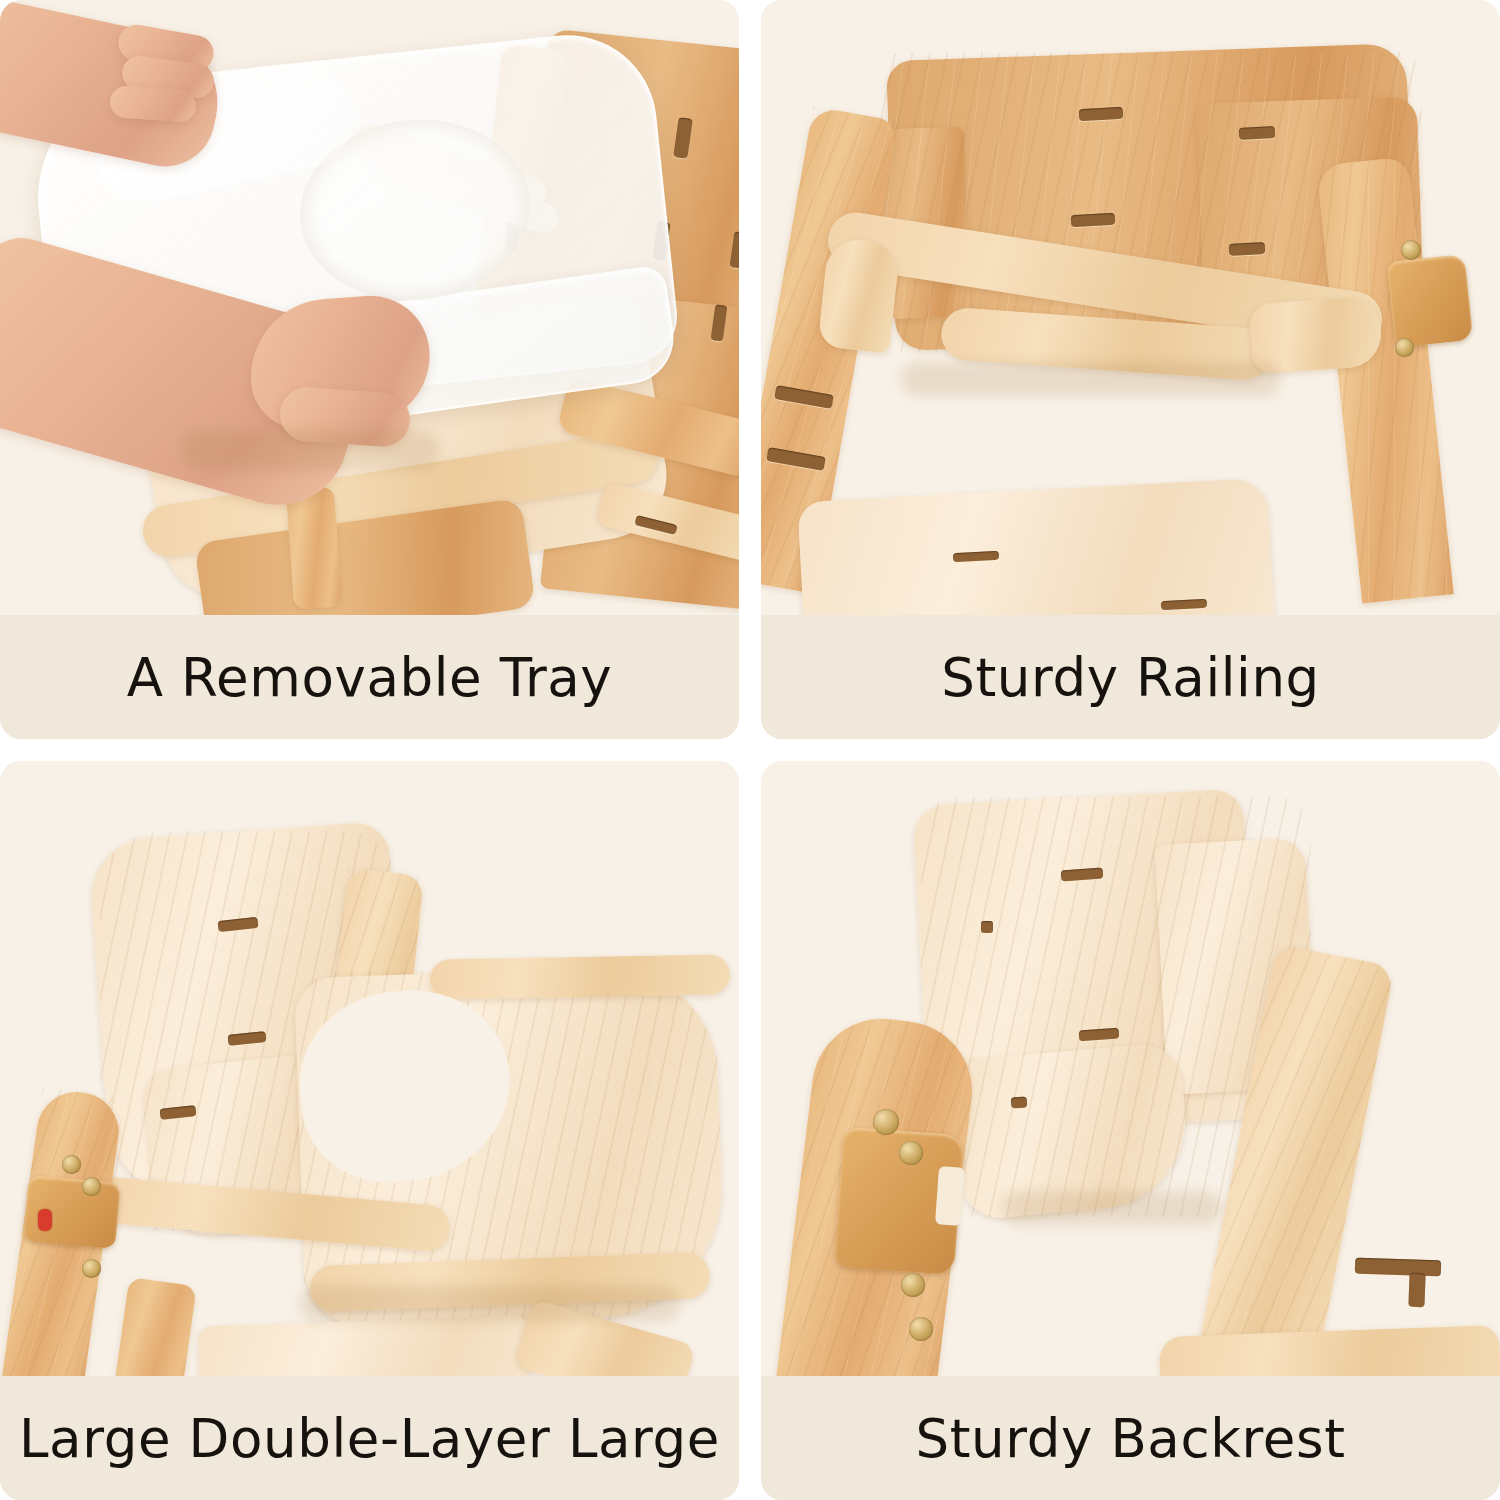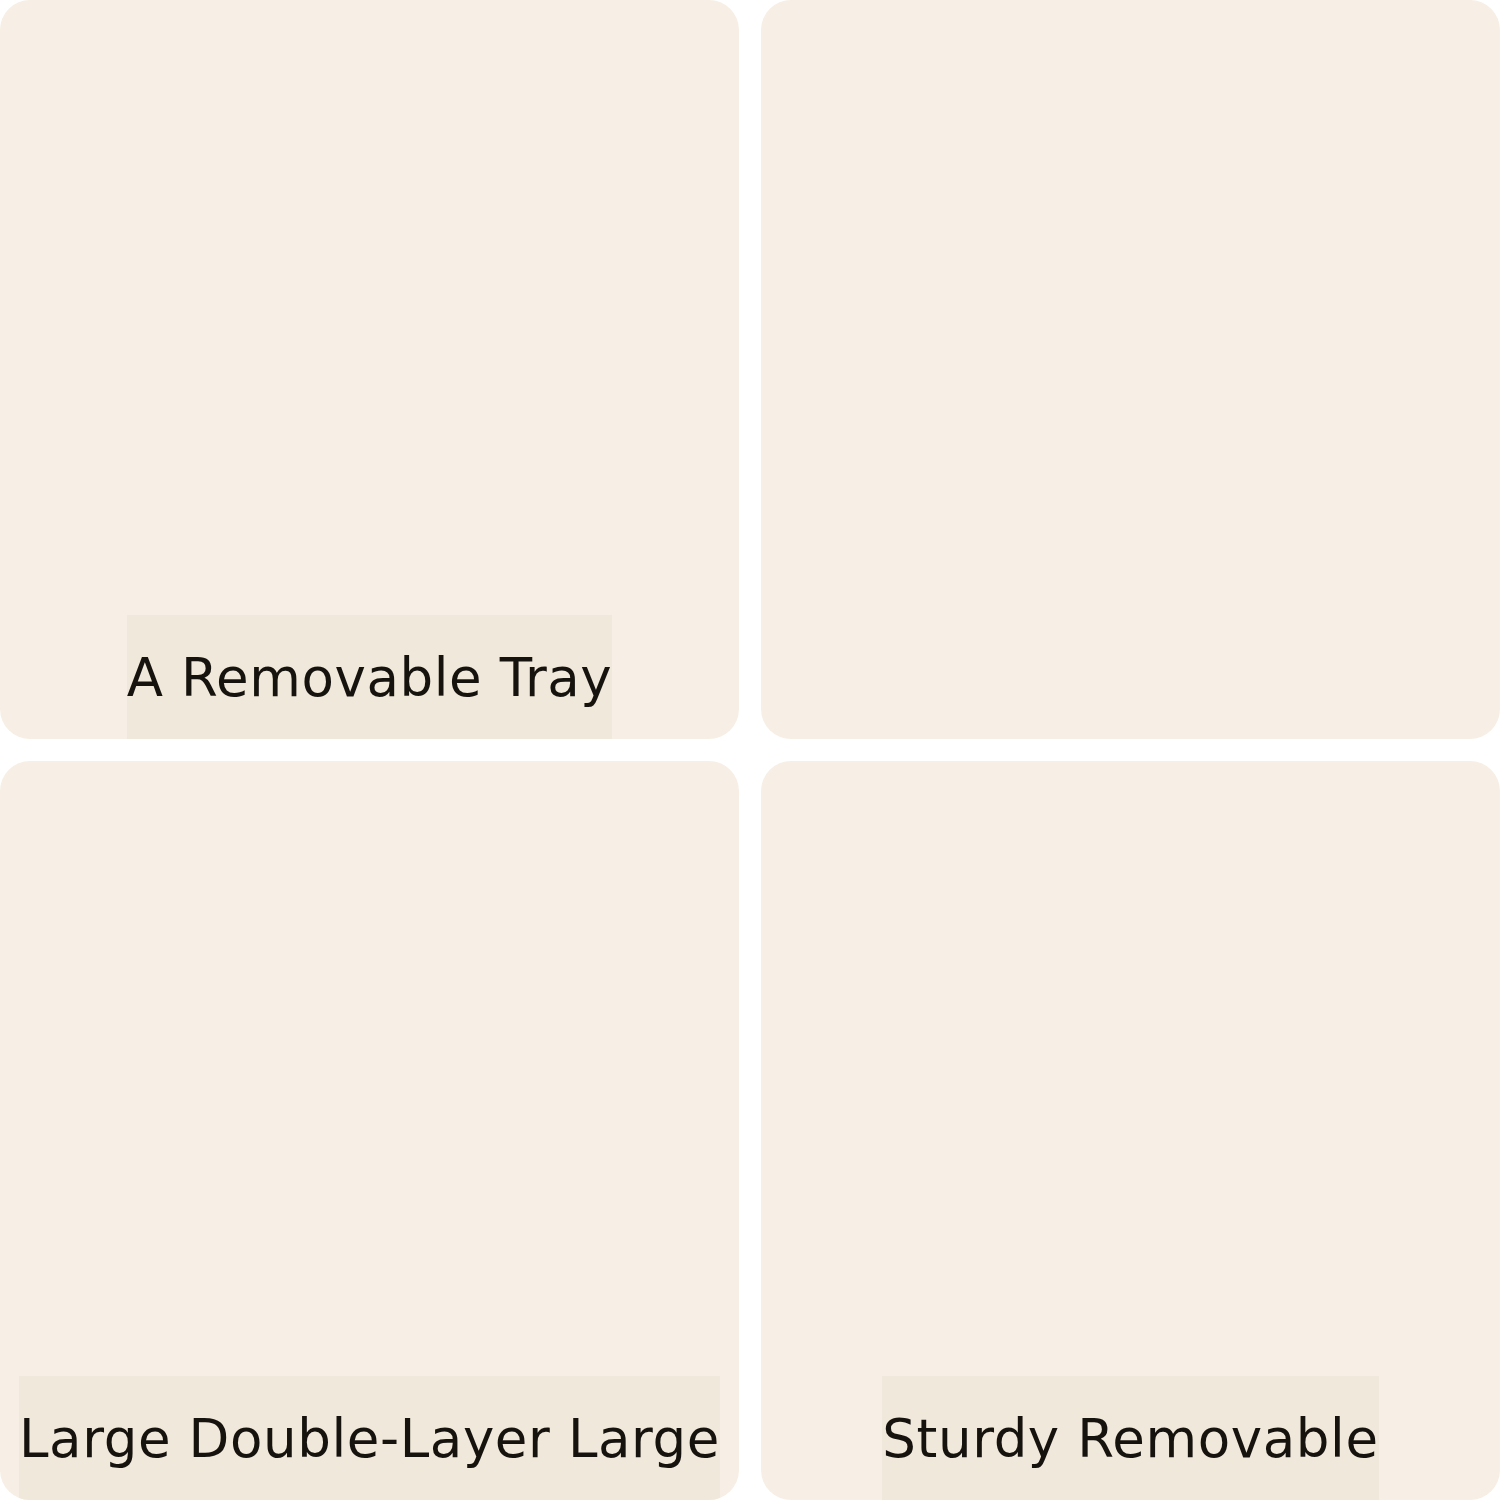--- a/index.html
+++ b/index.html
@@ -22,26 +22,25 @@
     display: grid;
     grid-template-columns: 1fr 1fr;
     grid-template-rows: 1fr 1fr;
     column-gap: 22px;
     row-gap: 22px;
     box-sizing: border-box;
   }
 
   .card {
     position: relative;
-    border-radius: 30px;
+    border-radius: 21px;
     overflow: hidden;
     background: #f7efe5;
     display: flex;
     flex-direction: column;
-    align-items: center;
   }
 
   .photo {
     position: relative;
     flex: 1 1 auto;
     background: #f8f1e7;
     overflow: hidden;
   }
 
   .caption-band {
@@ -202,20 +201,23 @@
       <div class="w light" style="left:490px;top:300px;width:130px;height:70px;border-radius:22px 30px 34px 20px;transform:rotate(-4deg);"></div>
 
       <div class="w pale" style="left:40px;top:490px;width:470px;height:150px;border-radius:26px 34px 0 0;transform:rotate(-3deg);"></div>
       <div class="slot" style="left:192px;top:552px;width:46px;height:9px;transform:rotate(-3deg);"></div>
       <div class="slot" style="left:400px;top:600px;width:46px;height:9px;transform:rotate(-3deg);"></div>
 
       <div class="clip" style="left:630px;top:258px;width:78px;height:86px;border-radius:12px 16px 16px 12px;transform:rotate(-6deg);"></div>
       <div class="screw" style="left:640px;top:240px;width:20px;height:20px;"></div>
       <div class="screw" style="left:634px;top:338px;width:19px;height:19px;"></div>
       <div class="shade" style="left:140px;top:362px;width:380px;height:34px;border-radius:24px;"></div>
+    </div>
+    <div class="caption-band">
+      <span class="caption-text">Sturdy Railing</span>
     </div>
   </div>
 
   <div class="card">
     <div class="photo">
 
       <div class="w pale" style="left:100px;top:70px;width:300px;height:360px;border-radius:60px 34px 30px 80px;transform:rotate(-4deg);"></div>
       <div class="w pale" style="left:150px;top:300px;width:190px;height:170px;border-radius:30px 20px 70px 60px;transform:rotate(-6deg);"></div>
       <div class="grain" style="left:100px;top:70px;width:300px;height:400px;border-radius:60px;"></div>
       <div class="slot" style="left:218px;top:158px;width:40px;height:11px;transform:rotate(-6deg);"></div>
@@ -278,17 +280,17 @@
       <div class="w light" style="left:470px;top:190px;width:120px;height:470px;border-radius:24px;transform:rotate(11deg);"></div>
       <div class="grain" style="left:470px;top:190px;width:120px;height:470px;transform:rotate(11deg);"></div>
       <div class="slot" style="left:594px;top:498px;width:86px;height:16px;transform:rotate(2deg);"></div>
       <div class="slot" style="left:648px;top:512px;width:16px;height:34px;transform:rotate(2deg);"></div>
 
       <div class="w light" style="left:400px;top:570px;width:340px;height:130px;border-radius:24px 20px 0 0;transform:rotate(-2deg);"></div>
 
       <div class="shade" style="left:240px;top:430px;width:220px;height:34px;border-radius:20px;"></div>
     </div>
     <div class="caption-band">
-      <span class="caption-text">Sturdy Removable</span>
+      <span class="caption-text">Sturdy Backrest</span>
     </div>
   </div>
 
 </div>
 
 </body></html>

